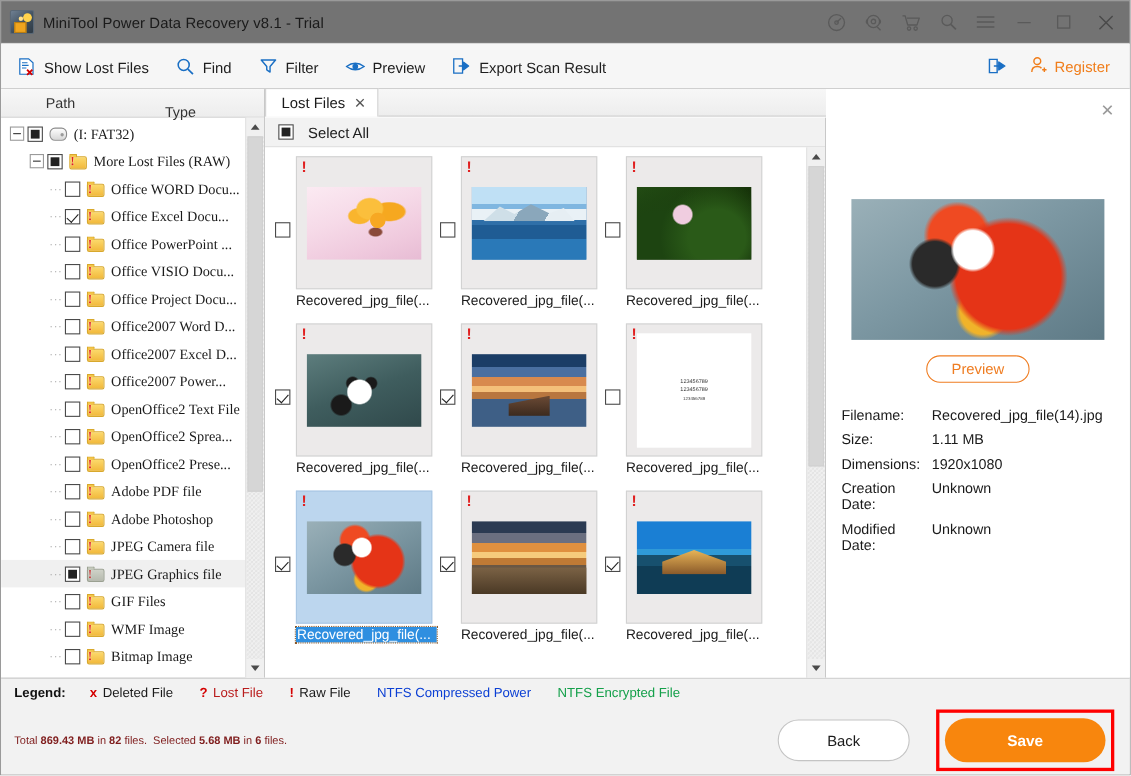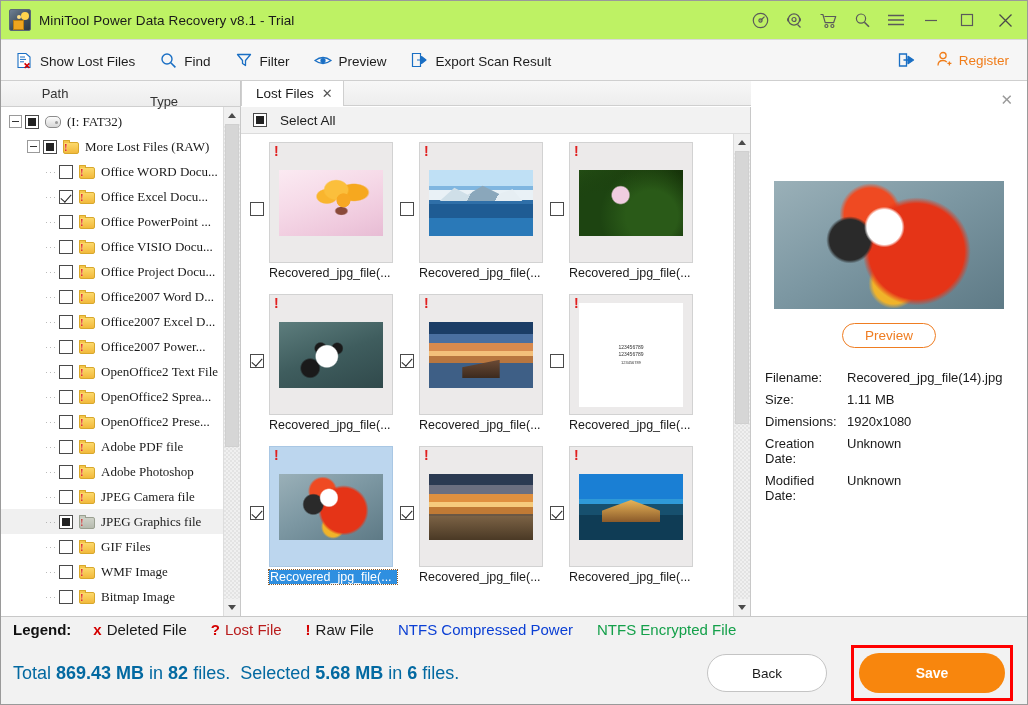--- a/index.html
+++ b/index.html
@@ -16,21 +16,21 @@
     position: relative;
     width: 1028px; height: 705px;
     background: #f2f2f2;
     border: 1px solid #9a9a9a;
     display: flex; flex-direction: column;
   }
 
   
   .titlebar {
     height: 39px; flex: 0 0 39px;
-    background: #bef264;
+    background: #737373;
     display: flex; align-items: center;
     border-bottom: 1px solid #d9d9d9;
     padding-left: 8px;
   }
   .app-icon {
     width: 22px; height: 22px; margin-right: 8px;
     position: relative; flex: 0 0 22px;
     background: linear-gradient(140deg,#6e7f92 0%, #41505e 55%, #2e3a45 100%);
     border: 1px solid #5a6876; border-radius: 2px;
   }
@@ -283,30 +283,30 @@
   }
   .pv-details { margin-top:22px; font-size:13px; color:#1a1a1a; }
   .pv-row { display:flex; margin-bottom:7px;justify-content:center; }
   .pv-lbl { width:82px; flex:0 0 82px; }
   .pv-val { flex:1 1 auto; }
 
   
   .legend-bar {
     height:26px; flex:0 0 26px; display:flex; align-items:center;
     background:#f2f2f2; border-top:1px solid #c8c8c8; padding-left:12px; gap:0px;
-    font-size:15px;
+    font-size:12px;
   }
   .legend-title { font-weight:bold; color:#111; margin-right:22px; }
   .legend-item { display:flex; align-items:center; gap:5px; margin-right:24px; white-space:nowrap; }
   .lg-sym { color:#d40000; font-weight:bold; }
   .statusbar {
     height:62px; flex:0 0 62px; background:#f2f2f2;
     display:flex; align-items:center; padding:0 14px 0 12px; gap:10px;
   }
-  .status-text { font-size:18px; color:#0369a1; flex:1 1 auto; }
+  .status-text { font-size:10px; color:#7f1d1d; flex:1 1 auto; }
   .status-text b { font-weight:bold; }
   .btn-back {
     width:120px; height:38px; border:1px solid #c4c4c4; background:#fff;
     border-radius:19px; display:flex; align-items:center; justify-content:center;
     font-size:13.5px; color:#1a1a1a;
   }
   .save-wrap { position:relative; padding:5px; border:3px solid #ff0000; margin-left:14px; }
   .btn-save {
     width:146px; height:40px; background:#f8860d; border-radius:20px;
     display:flex; align-items:center; justify-content:center;

